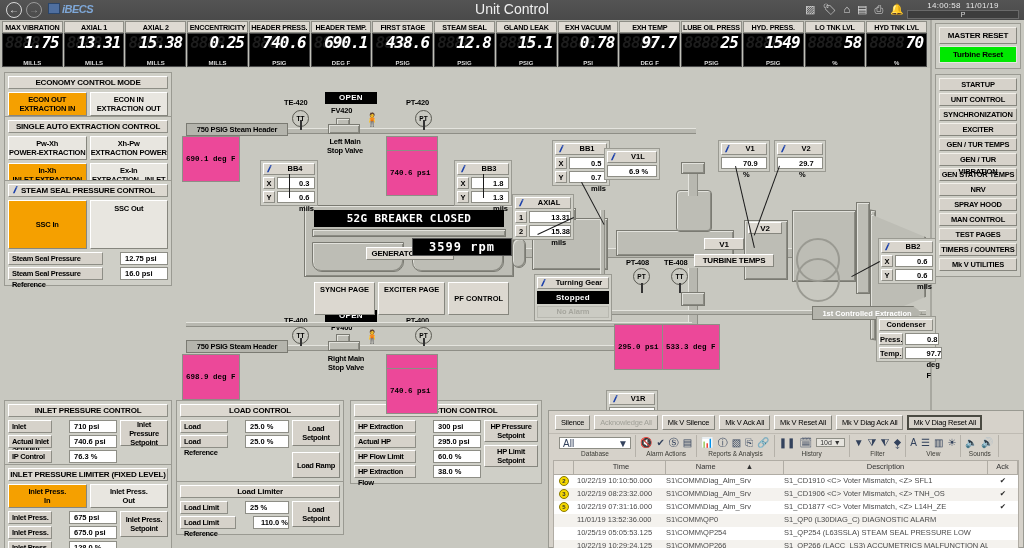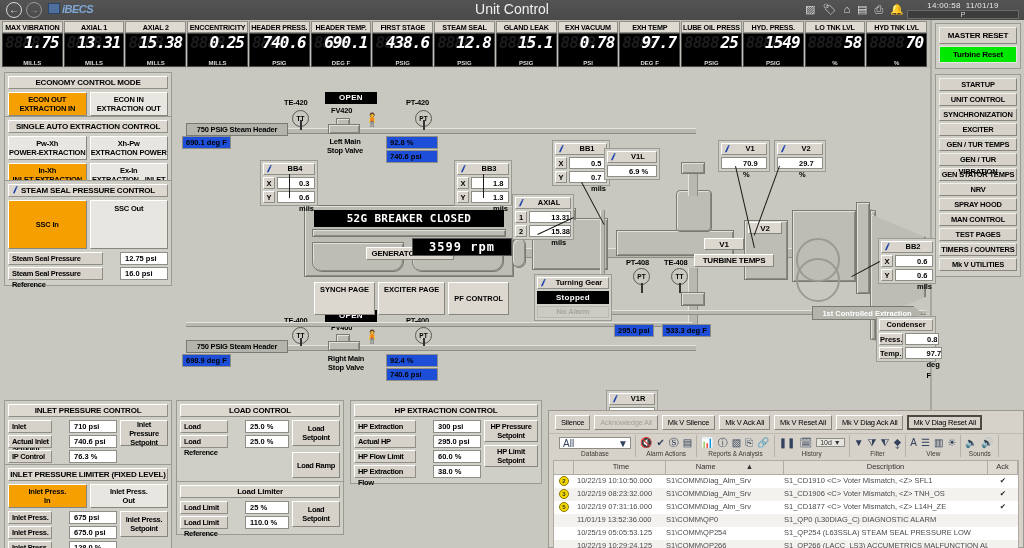--- a/index.html
+++ b/index.html
@@ -78,22 +78,22 @@
   .kv .v { width:58px; background:#fff; border:1px solid #8e8e86; font-size:7.5px;
     font-weight:bold; height:13px; line-height:11px; padding-left:4px; }
   .sidebtn { background:#d6d2ca; border:1px solid #86867e; border-top-color:#fff;
     border-left-color:#fff; text-align:center; font-size:7.5px; font-weight:bold;
     line-height:9px; padding:2px 1px; letter-spacing:-.3px; }
 
   
   #diagram { position:absolute; left:176px; top:70px; width:754px; height:325px;
     background:#c8c8c0; }
   .dlabel { position:absolute; font-size:7.5px; font-weight:bold; letter-spacing:-.2px; }
-  .wbox { position:absolute; background:#1d4ed8; border:1px solid #8e8e86;
-    font-size:7.5px; font-weight:bold; padding:1px 3px; white-space:nowrap; }
+  .wbox { position:absolute; background:#ec4899; border:1px solid #8e8e86;
+    font-size:7.5px; font-weight:bold; padding:18px 3px; white-space:nowrap;font-family:Liberation Mono, monospace; }
   .tagbox { position:absolute; background:#cfcfc7; border:1px solid #9a9a92; padding:2px; }
   .tagbox .th { background:#d9d5cd; border:1px solid #8e8e86; border-top-color:#fff;
     border-left-color:#fff; font-size:7.5px; font-weight:bold; text-align:center;
     height:12px; line-height:10px; position:relative; padding-left:12px; }
   .tagbox .th .i { position:absolute; left:3px; top:0; color:#1a3faa;
     font-style:italic; font-weight:bold; font-size:9px; }
   .tagbox .xy { display:flex; gap:2px; margin-top:2px; }
   .tagbox .xy .lbl { width:14px; background:#d9d5cd; border:1px solid #8e8e86;
     border-top-color:#fff; border-left-color:#fff; font-size:7.5px; font-weight:bold;
     text-align:center; line-height:11px; height:12px; }
@@ -464,21 +464,21 @@
 <div class="panel" style="left:176px; top:481px; width:168px;">
   <div class="ptitle">Load Limiter</div>
   <div style="display:flex; gap:3px;">
     <div style="flex:1;" id="ll-rows">
         <div class="kv">
           <div class="k">Load Limit Setpoint</div>
           <div class="v" style="width: 44px;">25 %</div>
         </div>
         <div class="kv">
           <div class="k">Load Limit Reference</div>
-          <div class="v" style="width: 44px;">110.0 %</div>
+          <div class="v" style="width: 36px; text-align: right;">110.0 %</div>
         </div>
       </div>
     <div class="sidebtn" style="width:48px; height:26px; display:flex; align-items:center; justify-content:center;">Load Setpoint</div>
   </div>
 </div>
 
 <div class="panel" style="left:350px; top:400px; width:192px;">
   <div class="ptitle">HP EXTRACTION CONTROL</div>
   <div style="display:flex; gap:3px;">
     <div style="flex:1;" id="hp-rows">

